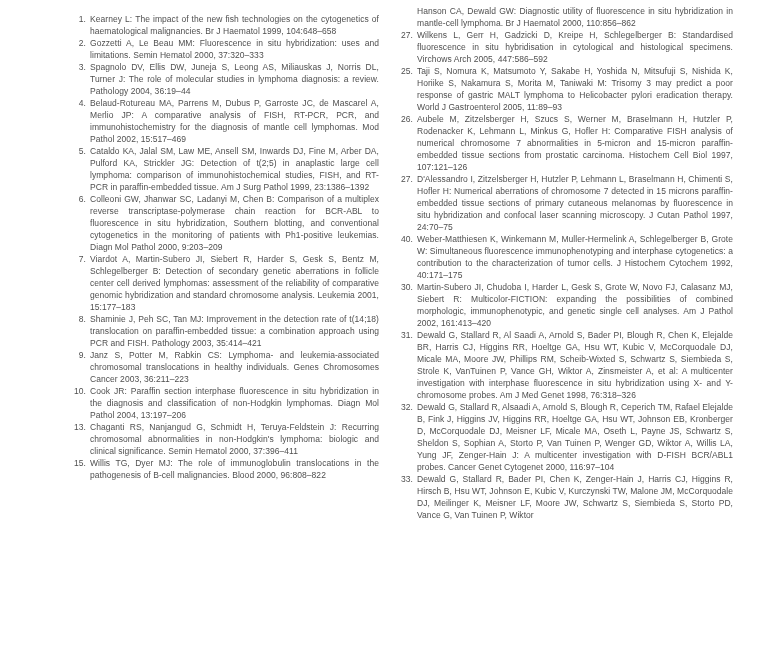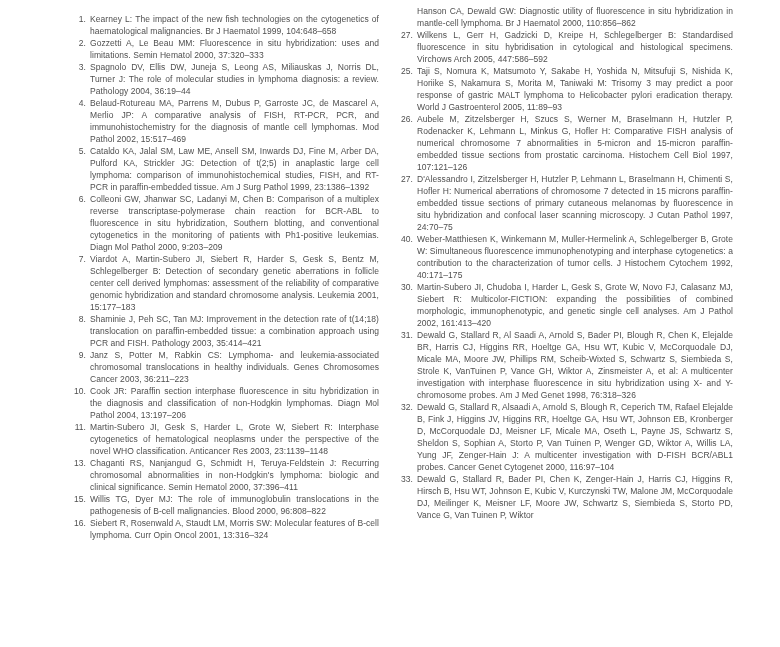--- a/index.html
+++ b/index.html
@@ -53,24 +53,22 @@
       <li class="ref"><span class="num">1.</span><span>Kearney L: The impact of the new fish technologies on the cytogenetics of haematological malignancies. Br J Haematol 1999, 104:648–658</span></li>
       <li class="ref"><span class="num">2.</span><span>Gozzetti A, Le Beau MM: Fluorescence in situ hybridization: uses and limitations. Semin Hematol 2000, 37:320–333</span></li>
       <li class="ref"><span class="num">3.</span><span>Spagnolo DV, Ellis DW, Juneja S, Leong AS, Miliauskas J, Norris DL, Turner J: The role of molecular studies in lymphoma diagnosis: a review. Pathology 2004, 36:19–44</span></li>
       <li class="ref"><span class="num">4.</span><span>Belaud-Rotureau MA, Parrens M, Dubus P, Garroste JC, de Mascarel A, Merlio JP: A comparative analysis of FISH, RT-PCR, PCR, and immunohistochemistry for the diagnosis of mantle cell lymphomas. Mod Pathol 2002, 15:517–469</span></li>
       <li class="ref"><span class="num">5.</span><span>Cataldo KA, Jalal SM, Law ME, Ansell SM, Inwards DJ, Fine M, Arber DA, Pulford KA, Strickler JG: Detection of t(2;5) in anaplastic large cell lymphoma: comparison of immunohistochemical studies, FISH, and RT-PCR in paraffin-embedded tissue. Am J Surg Pathol 1999, 23:1386–1392</span></li>
       <li class="ref"><span class="num">6.</span><span>Colleoni GW, Jhanwar SC, Ladanyi M, Chen B: Comparison of a multiplex reverse transcriptase-polymerase chain reaction for BCR-ABL to fluorescence in situ hybridization, Southern blotting, and conventional cytogenetics in the monitoring of patients with Ph1-positive leukemias. Diagn Mol Pathol 2000, 9:203–209</span></li>
       <li class="ref"><span class="num">7.</span><span>Viardot A, Martin-Subero JI, Siebert R, Harder S, Gesk S, Bentz M, Schlegelberger B: Detection of secondary genetic aberrations in follicle center cell derived lymphomas: assessment of the reliability of comparative genomic hybridization and standard chromosome analysis. Leukemia 2001, 15:177–183</span></li>
       <li class="ref"><span class="num">8.</span><span>Shaminie J, Peh SC, Tan MJ: Improvement in the detection rate of t(14;18) translocation on paraffin-embedded tissue: a combination approach using PCR and FISH. Pathology 2003, 35:414–421</span></li>
       <li class="ref"><span class="num">9.</span><span>Janz S, Potter M, Rabkin CS: Lymphoma- and leukemia-associated chromosomal translocations in healthy individuals. Genes Chromosomes Cancer 2003, 36:211–223</span></li>
       <li class="ref"><span class="num">10.</span><span>Cook JR: Paraffin section interphase fluorescence in situ hybridization in the diagnosis and classification of non-Hodgkin lymphomas. Diagn Mol Pathol 2004, 13:197–206</span></li>
-      <li class="ref"><span class="num">11.</span><span>Martin-Subero JI, Gesk S, Harder L, Grote W, Siebert R: Interphase cytogenetics of hematological neoplasms under the perspective of the novel WHO classification. Anticancer Res 2003, 23:1139–1148</span></li>
       <li class="ref"><span class="num">13.</span><span>Chaganti RS, Nanjangud G, Schmidt H, Teruya-Feldstein J: Recurring chromosomal abnormalities in non-Hodgkin's lymphoma: biologic and clinical significance. Semin Hematol 2000, 37:396–411</span></li>
       <li class="ref"><span class="num">15.</span><span>Willis TG, Dyer MJ: The role of immunoglobulin translocations in the pathogenesis of B-cell malignancies. Blood 2000, 96:808–822</span></li>
-      <li class="ref"><span class="num">16.</span><span>Siebert R, Rosenwald A, Staudt LM, Morris SW: Molecular features of B-cell lymphoma. Curr Opin Oncol 2001, 13:316–324</span></li>
     </ol>
   </div>
 
   <div class="ref-col" id="right-col">
     <ol class="ref-list">
       <li class="ref"><span>Hanson CA, Dewald GW: Diagnostic utility of fluorescence in situ hybridization in mantle-cell lymphoma. Br J Haematol 2000, 110:856–862</span></li>
       <li class="ref"><span class="num">27.</span><span>Wilkens L, Gerr H, Gadzicki D, Kreipe H, Schlegelberger B: Standardised fluorescence in situ hybridisation in cytological and histological specimens. Virchows Arch 2005, 447:586–592</span></li>
       <li class="ref"><span class="num">25.</span><span>Taji S, Nomura K, Matsumoto Y, Sakabe H, Yoshida N, Mitsufuji S, Nishida K, Horiike S, Nakamura S, Morita M, Taniwaki M: Trisomy 3 may predict a poor response of gastric MALT lymphoma to Helicobacter pylori eradication therapy. World J Gastroenterol 2005, 11:89–93</span></li>
       <li class="ref"><span class="num">26.</span><span>Aubele M, Zitzelsberger H, Szucs S, Werner M, Braselmann H, Hutzler P, Rodenacker K, Lehmann L, Minkus G, Hofler H: Comparative FISH analysis of numerical chromosome 7 abnormalities in 5-micron and 15-micron paraffin-embedded tissue sections from prostatic carcinoma. Histochem Cell Biol 1997, 107:121–126</span></li>
       <li class="ref"><span class="num">27.</span><span>D'Alessandro I, Zitzelsberger H, Hutzler P, Lehmann L, Braselmann H, Chimenti S, Hofler H: Numerical aberrations of chromosome 7 detected in 15 microns paraffin-embedded tissue sections of primary cutaneous melanomas by fluorescence in situ hybridization and confocal laser scanning microscopy. J Cutan Pathol 1997, 24:70–75</span></li>

